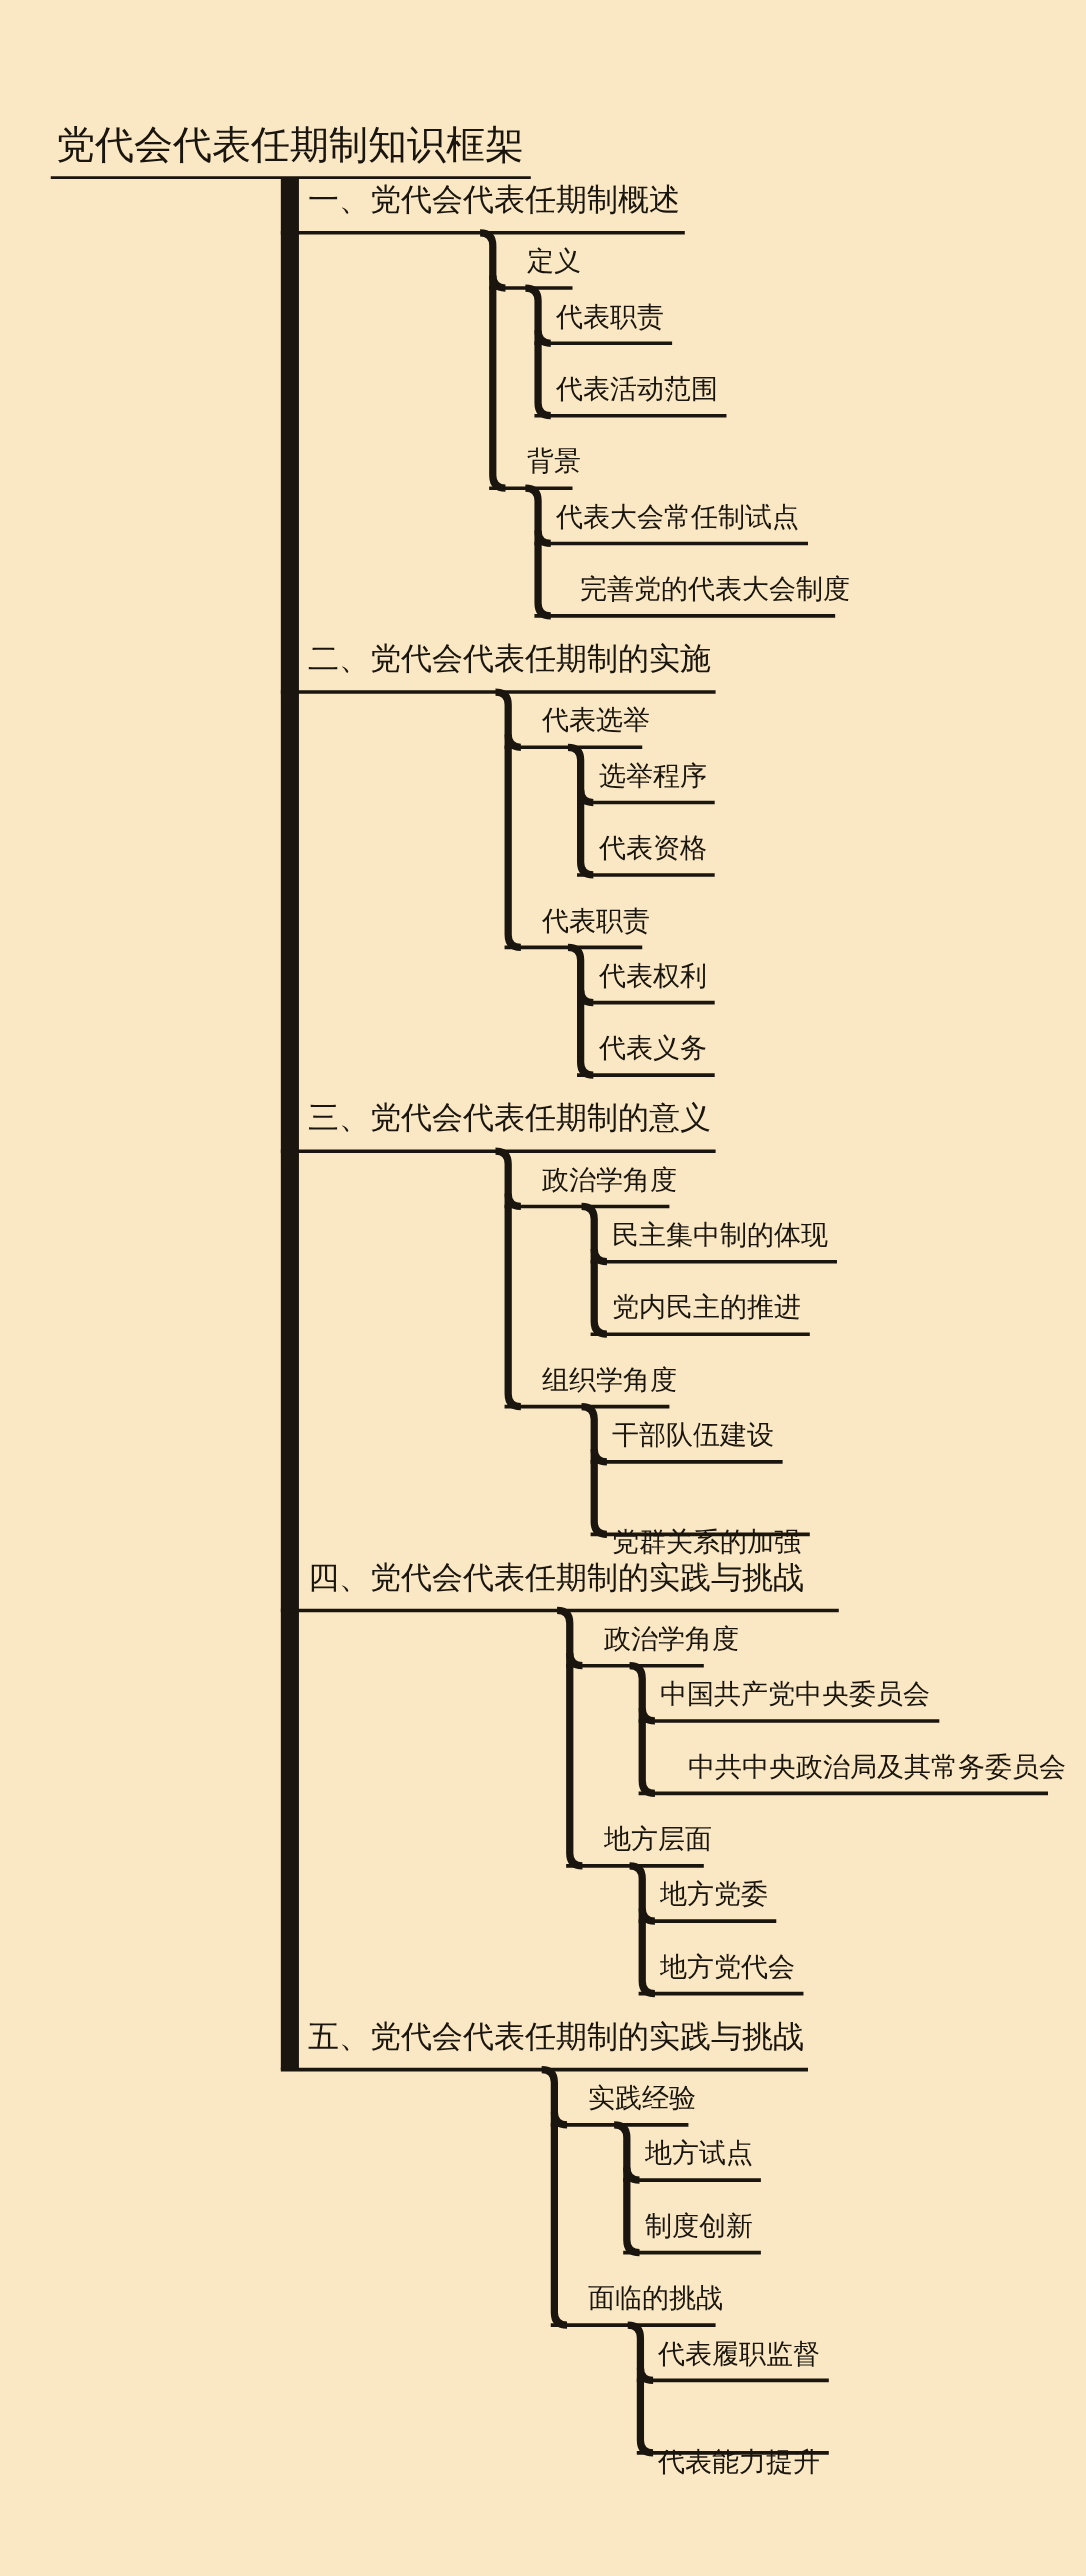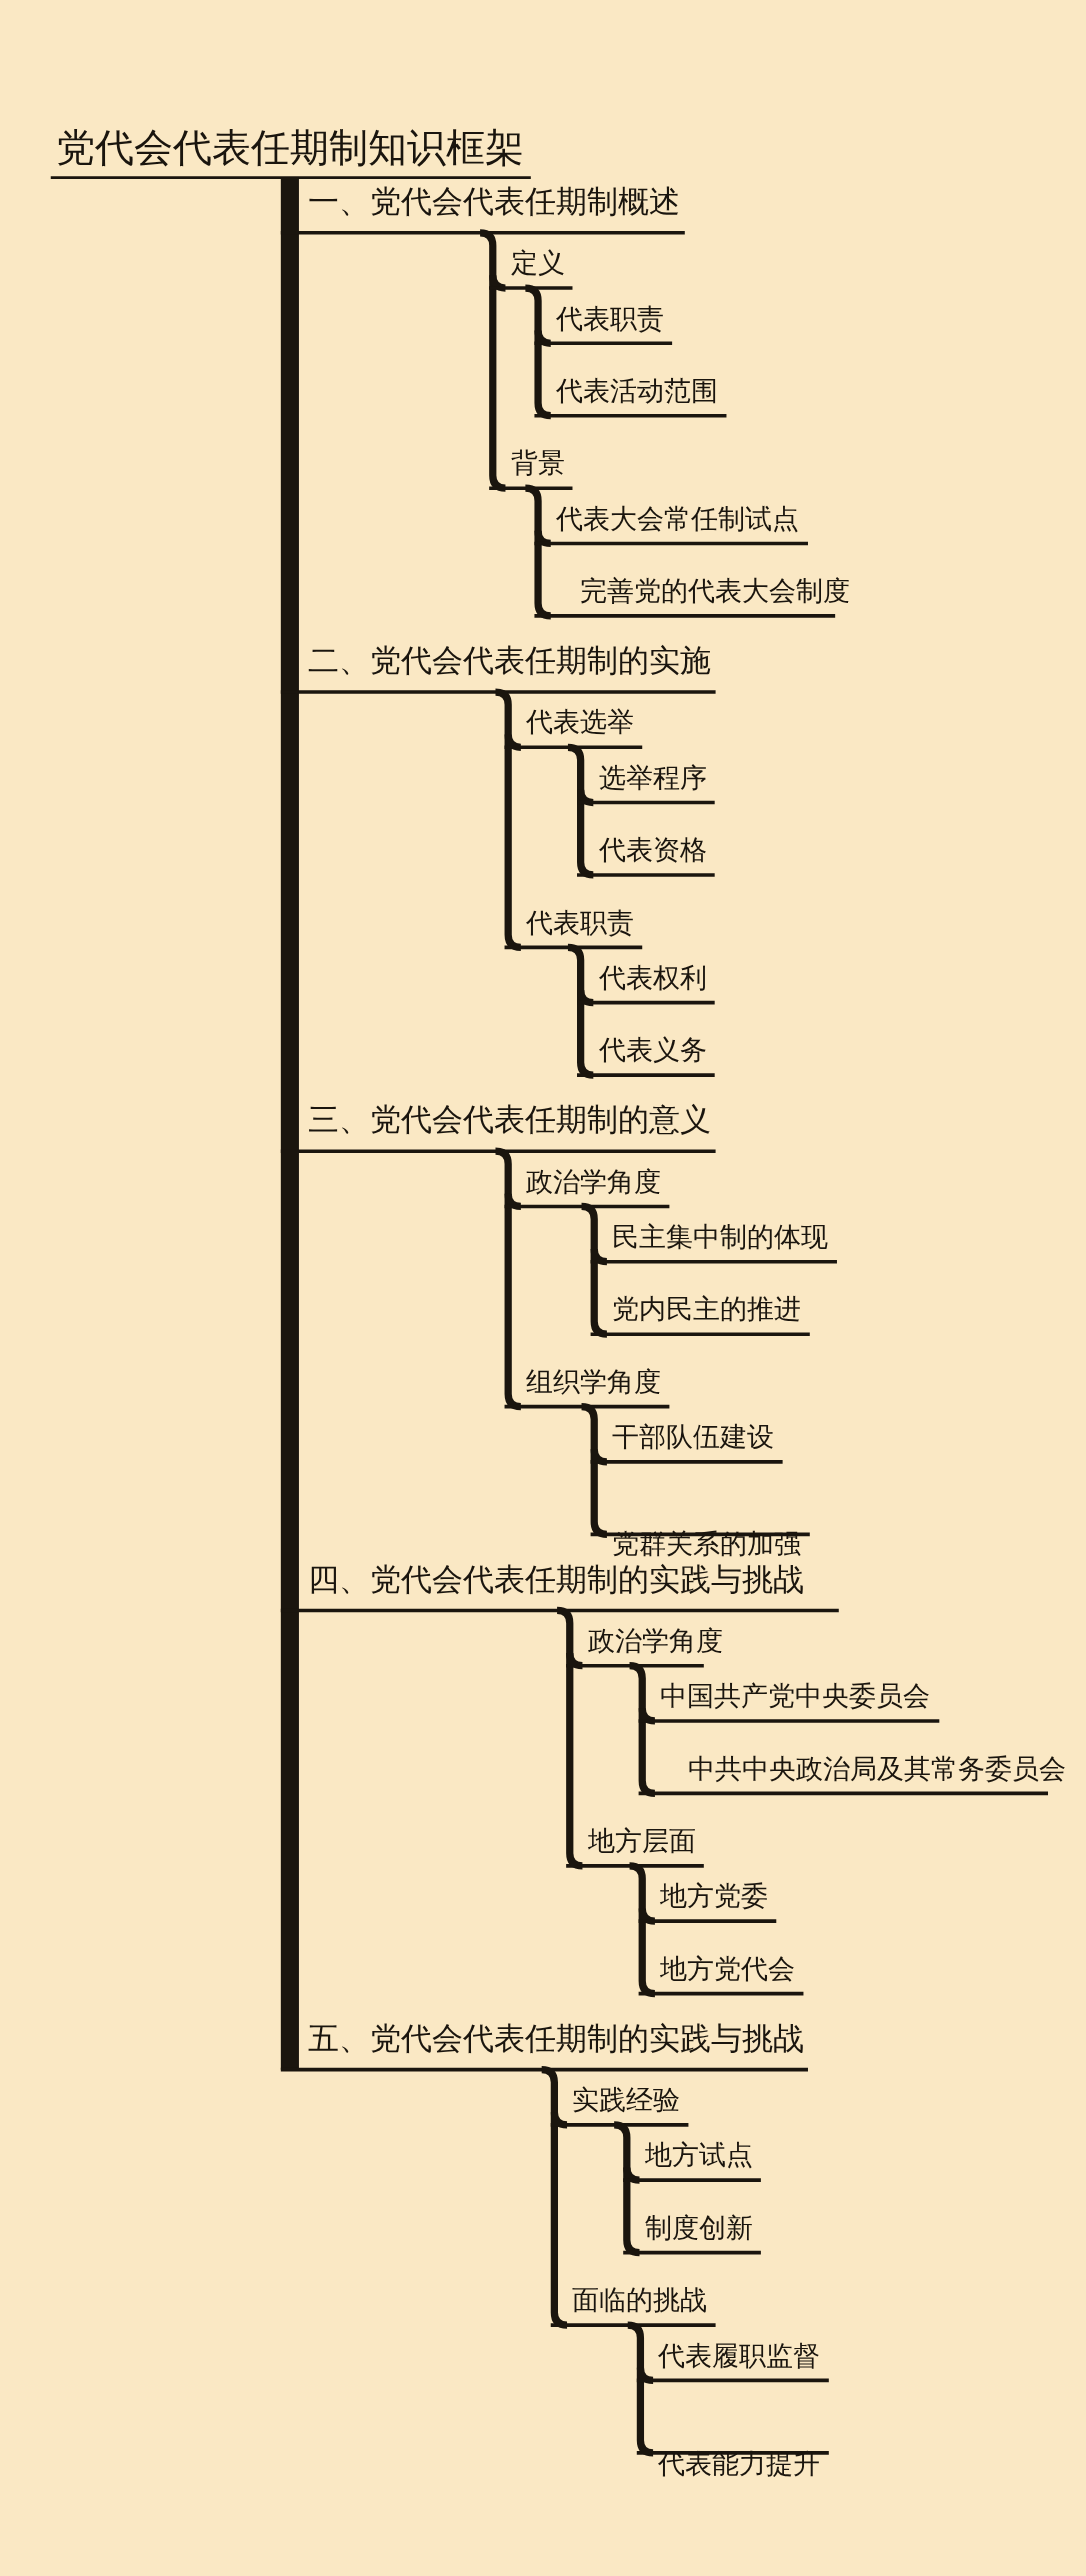--- a/index.html
+++ b/index.html
@@ -7,32 +7,32 @@
     --ink:#1A150E;
   }
   html,body{margin:0;padding:0;}
   body{
     width:1087px;height:2576px;
     background:var(--bg);
     font-family:"Liberation Sans",sans-serif;
     position:relative;
     overflow:hidden;
   }
-  #mindmap-canvas{position:absolute;left:0;top:0;width:1048px;height:2576px;}
+  #mindmap-canvas{position:absolute;left:0;top:0;width:1048px;height:2576px;font-family:Liberation Mono, monospace;}
   #connector-svg{position:absolute;left:0;top:0;}
   .node-label{
     position:absolute;
     white-space:nowrap;
     color:var(--ink);
     line-height:1.2;
     letter-spacing:0;
   }
   .lvl0{font-size:39px;}
   .lvl1{font-size:31px;}
-  .lvl2{font-size:27px;}
+  .lvl2{font-size:27px;margin-left:16px;}
   .lvl3{font-size:27px;}
 </style>
 </head>
 <body style="background: rgb(250, 232, 196);">
 
 <div id="mindmap-canvas">
   <svg id="connector-svg" width="1087" height="2576" viewBox="0 0 1200 2844">
       <path d="M56 196 L586 196" stroke="#1A150E" stroke-width="3" fill="none" stroke-linecap="butt"></path>
       <path d="M320 196 L320 2285" stroke="#1A150E" stroke-width="20" fill="none" stroke-linecap="butt"></path>
       <path d="M310 257 L756 257" stroke="#1A150E" stroke-width="4" fill="none" stroke-linecap="butt"></path>

